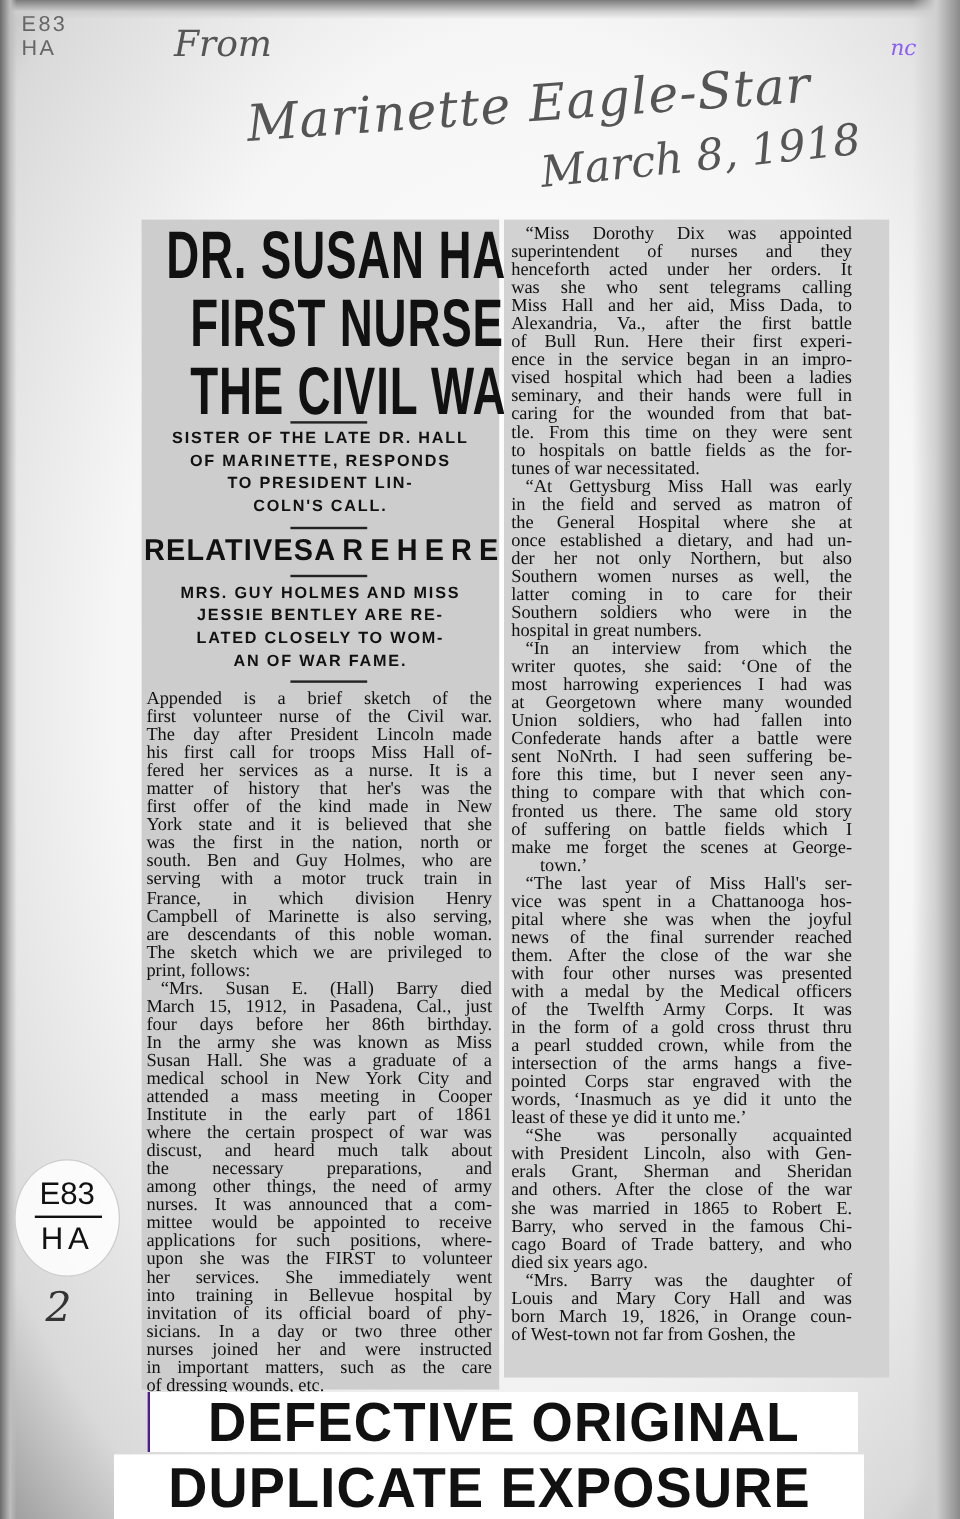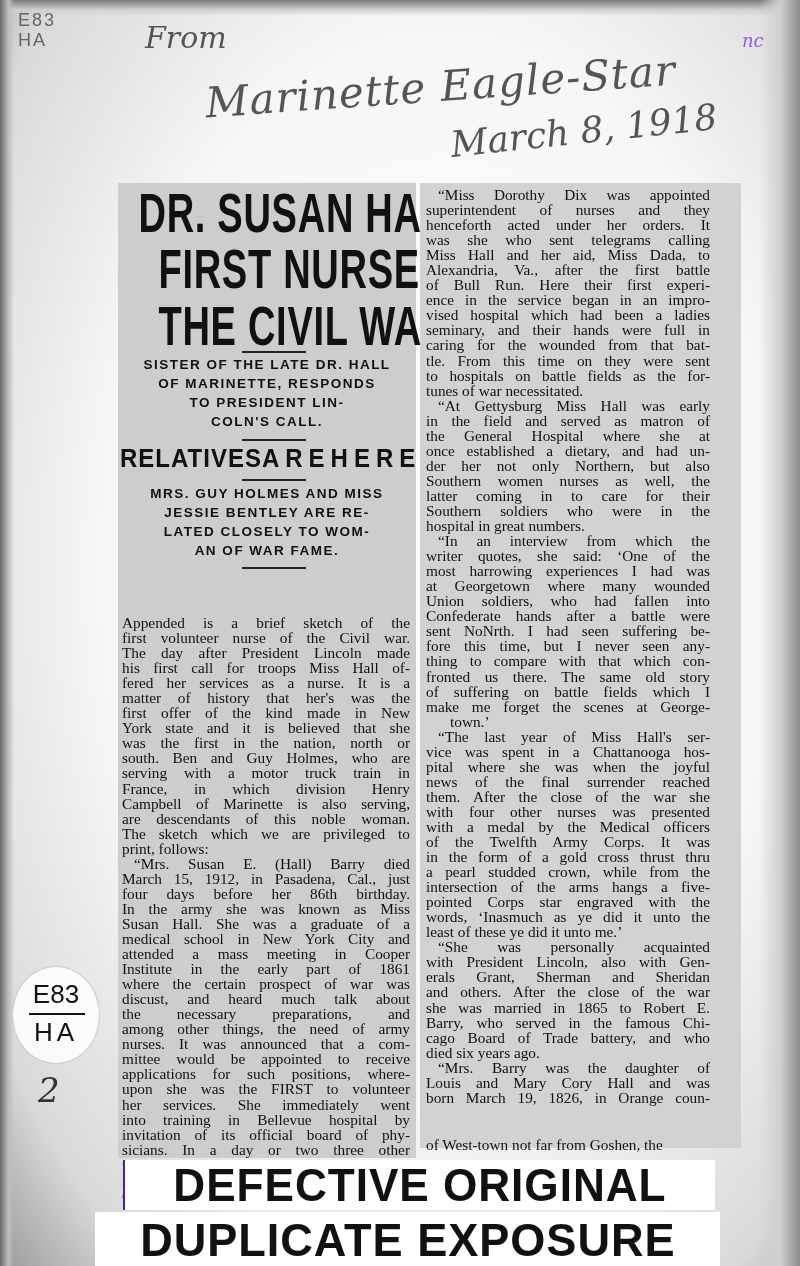--- a/index.html
+++ b/index.html
@@ -37,21 +37,21 @@
     .rule { position:absolute; height:2px; background:#222; }
     .deck { position:absolute; left:0; width:298px; text-align:center; font-family:"Liberation Sans",sans-serif;
       font-weight:bold; font-size:13.5px; line-height:19px; letter-spacing:1.5px; }
     .subhead { position:absolute; left:2px; width:294px; top:262px; font-family:"Liberation Sans",sans-serif;
       font-weight:bold; font-size:24px; display:flex; justify-content:space-between; letter-spacing:1px;
       transform:scaleY(1.05); }
 
     .col-text { position:absolute; font-size:15.3px; line-height:15.05px; text-align:justify;
       text-align-last:justify; white-space:normal; }
     .col-text .ln { display:block; white-space:nowrap; text-align:justify; text-align-last:justify; }
-    .lt { left:4px; width:288px; top:392px;margin-top:40px; }
+    .lt { left:4px; width:288px; top:392px; }
     .rt { left:6px; width:284px; top:4px; }
 
     .stamp { position:absolute; background:#fff; font-family:"Liberation Sans",sans-serif; font-weight:bold;
       color:#111; white-space:nowrap; line-height:1; }
     .stamp1 { left:123px; top:1160px; width:590px; height:50px; font-size:46px; letter-spacing:1px;
       display:flex; align-items:center; justify-content:center; border-left:2px solid #4c1d95; }
     .stamp2 { left:95px; top:1212px; width:625px; height:54px; font-size:47px; letter-spacing:1px;
       display:flex; align-items:center; justify-content:center; }
     .stamp span { display:inline-block; transform:scaleX(0.96); }
 
@@ -204,21 +204,21 @@
       <span class="ln">with President Lincoln, also with Gen-</span>
       <span class="ln">erals Grant, Sherman and Sheridan</span>
       <span class="ln">and others.  After the close of the war</span>
       <span class="ln">she was married in 1865 to Robert E.</span>
       <span class="ln">Barry, who served in the famous Chi-</span>
       <span class="ln">cago Board of Trade battery, and who</span>
       <span class="ln" style="text-align-last: left;">died six years ago.</span>
       <span class="ln" style="text-indent: 12px;">“Mrs. Barry was the daughter of</span>
       <span class="ln">Louis and Mary Cory Hall and was</span>
       <span class="ln">born March 19, 1826, in Orange coun-</span>
-      <span class="ln" style="text-align-last: left; margin-top: 32px;">of West-town not far from Goshen, the</span>
+      <span class="ln" style="text-align-last: left;">of West-town not far from Goshen, the</span>
     </div>
 </div>
 
 <div class="catalog">
   <div class="top">E83</div>
   <div class="line"></div>
   <div class="bot">HA</div>
 </div>
 <div class="page-num">2</div>
 

